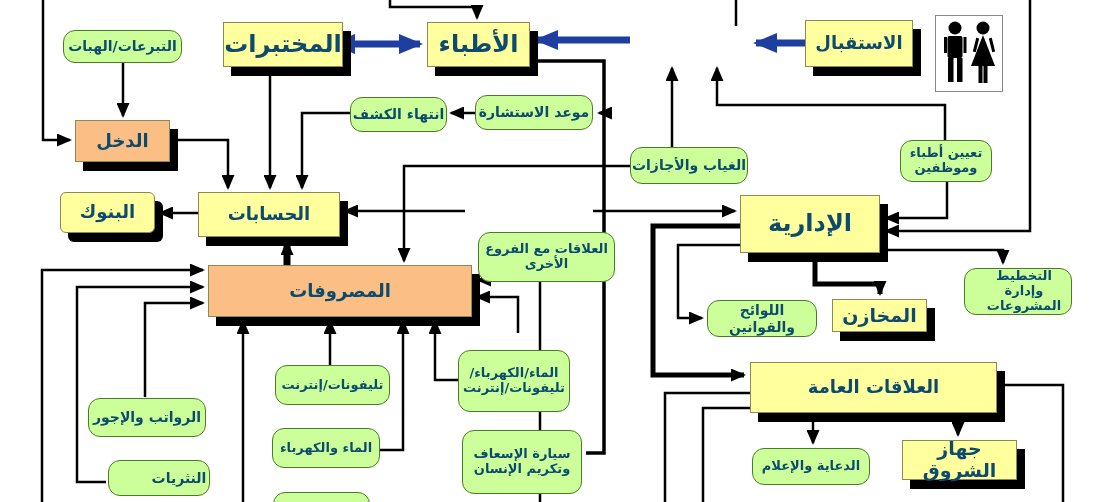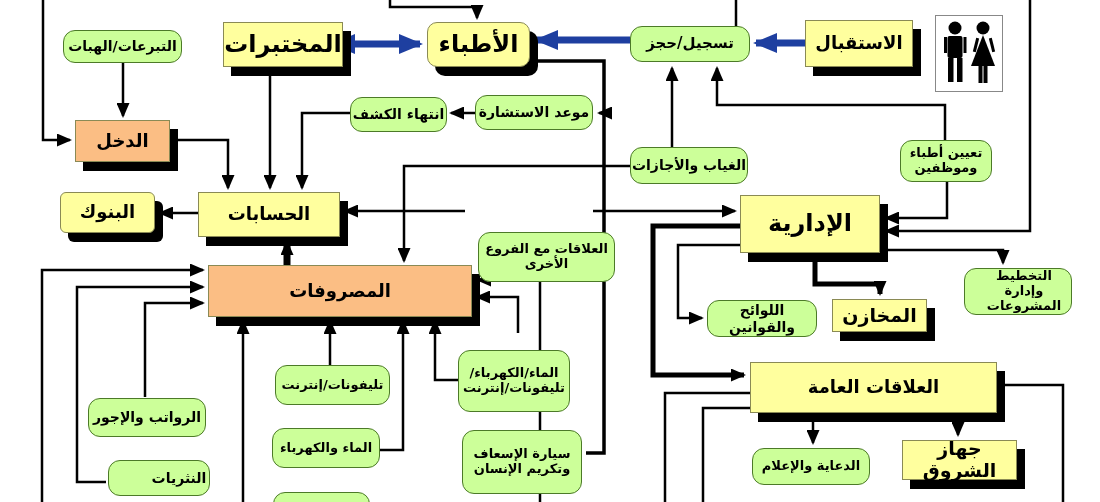--- a/index.html
+++ b/index.html
@@ -3,21 +3,21 @@
 <meta charset="utf-8">
 <style>
   html,body{margin:0;padding:0;background:#fff;}
   #stage{
     position:relative;width:1100px;height:502px;overflow:hidden;background:#ffffff;
     font-family:"DejaVu Sans",sans-serif;
   }
   #wires{position:absolute;left:0;top:0;z-index:1;}
   .node{
     position:absolute;z-index:2;display:flex;align-items:center;justify-content:center;
-    text-align:center;font-weight:bold;color:#000000;box-sizing:border-box;
+    text-align:center;font-weight:bold;color:#0c4a6e;box-sizing:border-box;
     white-space:pre-line;direction:rtl;line-height:1.15;
   }
   .yellow{background:#FFFF9E;border:1px solid #8a8a55;box-shadow:8px 9px 0 0 #000;}
   .orange{background:#FBBE84;border:1px solid #8a8a55;box-shadow:8px 9px 0 0 #000;}
   .green{background:#CCFF99;border:1.5px solid #4c7a28;border-radius:12px;}
   .fs24{font-size:24px}.fs22{font-size:18px}.fs19{font-size:19px}
   .fs15{font-size:15px}.fs14{font-size:14px}.fs13{font-size:13px}
   .wc{position:absolute;z-index:2;background:#fff;border:1px solid #888;}
 </style>
 </head>
@@ -111,33 +111,32 @@
 
       <line x1="813" y1="413" x2="813" y2="443" marker-end="url(#ab)"></line>
 
       <line x1="958" y1="413" x2="958" y2="435" marker-end="url(#ab)"></line>
 
       <polyline points="997,385 1063,385 1063,502"></polyline>
     </g>
   </svg>
 
   <div class="node yellow fs22" style="left:805px;top:20px;width:108px;height:47px;">الاستقبال</div>
-  <div class="node yellow fs24" style="left:427px;top:22px;width:103px;height:45px;border-radius:10px;">الأطباء</div>
+  <div class="node yellow fs24" style="left:427px;top:22px;width:103px;height:45px;">الأطباء</div>
   <div class="node yellow fs24" style="left:223px;top:22px;width:120px;height:45px;">المختبرات</div>
   <div class="node orange fs22" style="left:75px;top:120px;width:95px;height:42px;">الدخل</div>
   <div class="node yellow fs22" style="left:60px;top:192px;width:95px;height:41px;border-radius:6px;">البنوك</div>
   <div class="node yellow fs22" style="left:198px;top:192px;width:142px;height:45px;">الحسابات</div>
   <div class="node yellow fs24" style="left:740px;top:195px;width:140px;height:58px;">الإدارية</div>
   <div class="node orange fs22" style="left:208px;top:265px;width:264px;height:52px;">المصروفات</div>
   <div class="node yellow fs19" style="left:832px;top:299px;width:95px;height:33px;">المخازن</div>
   <div class="node yellow fs22" style="left:750px;top:362px;width:247px;height:51px;">العلاقات العامة</div>
   <div class="node yellow fs19" style="left:902px;top:440px;width:115px;height:40px;">جهاز الشروق</div>
 
   <div class="node green fs14" style="left:63px;top:30px;width:119px;height:33px;">التبرعات/الهبات</div>
-  <div class="node green fs15" style="left:630px;top:26px;width:120px;height:36px;">تسجيل/حجز</div>
   <div class="node green fs14" style="left:475px;top:95px;width:118px;height:35px;">موعد الاستشارة</div>
   <div class="node green fs14" style="left:350px;top:97px;width:97px;height:35px;">انتهاء الكشف</div>
   <div class="node green fs14" style="left:630px;top:147px;width:118px;height:37px;">الغياب والأجازات</div>
   <div class="node green fs13" style="left:900px;top:140px;width:92px;height:42px;">تعيين أطباء
 وموظفين</div>
   <div class="node green fs13" style="left:478px;top:188px;width:137px;height:50px;margin-top:44px;">العلاقات مع الفروع
 الأخرى</div>
   <div class="node green fs14" style="left:707px;top:300px;width:110px;height:37px;">اللوائح والقوانين</div>
   <div class="node green fs13" style="left:964px;top:268px;width:108px;height:47px;padding-left:12px;">التخطيط وإدارة
 المشروعات</div>

